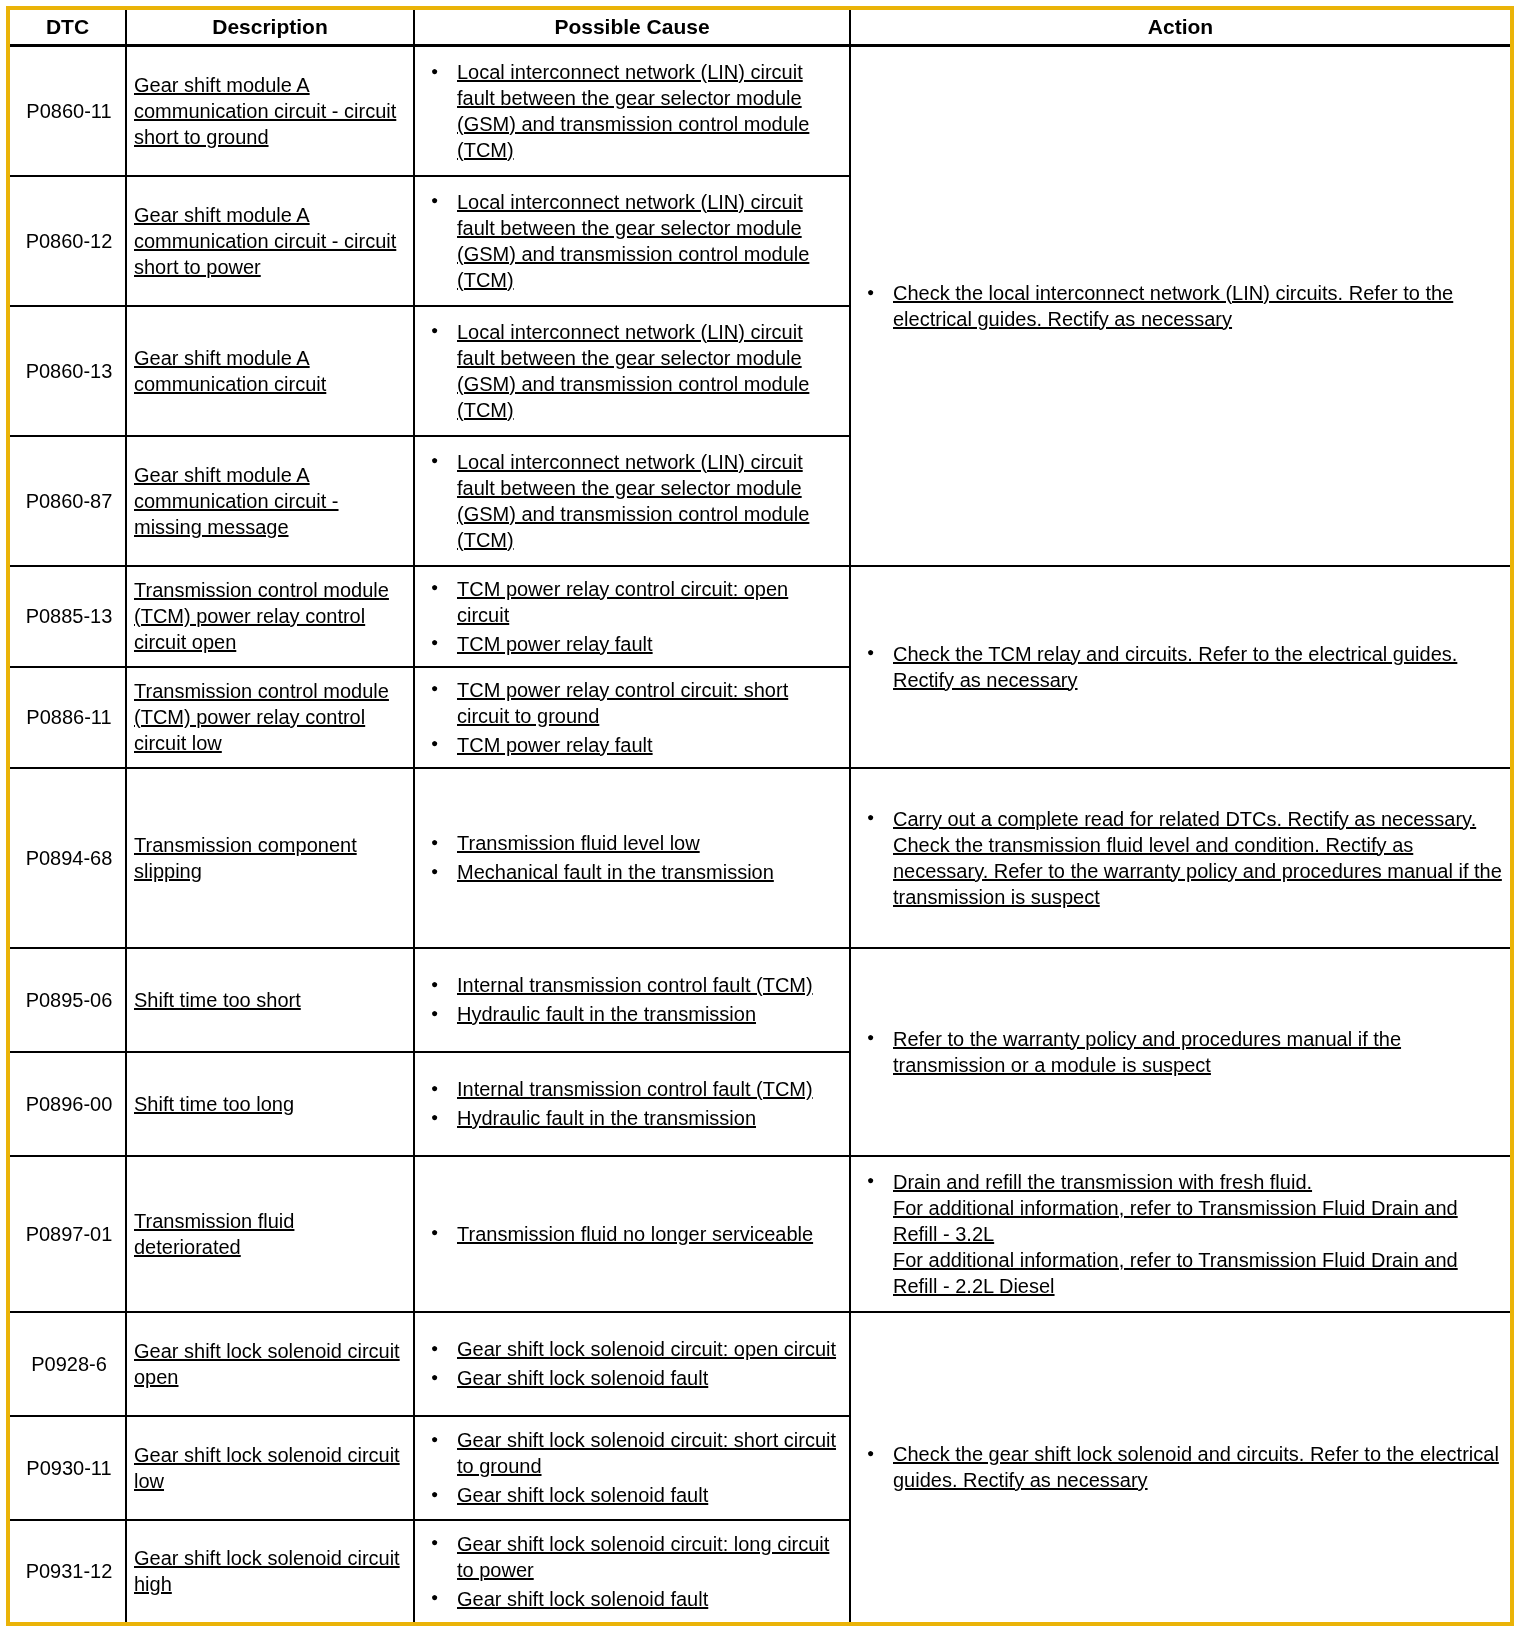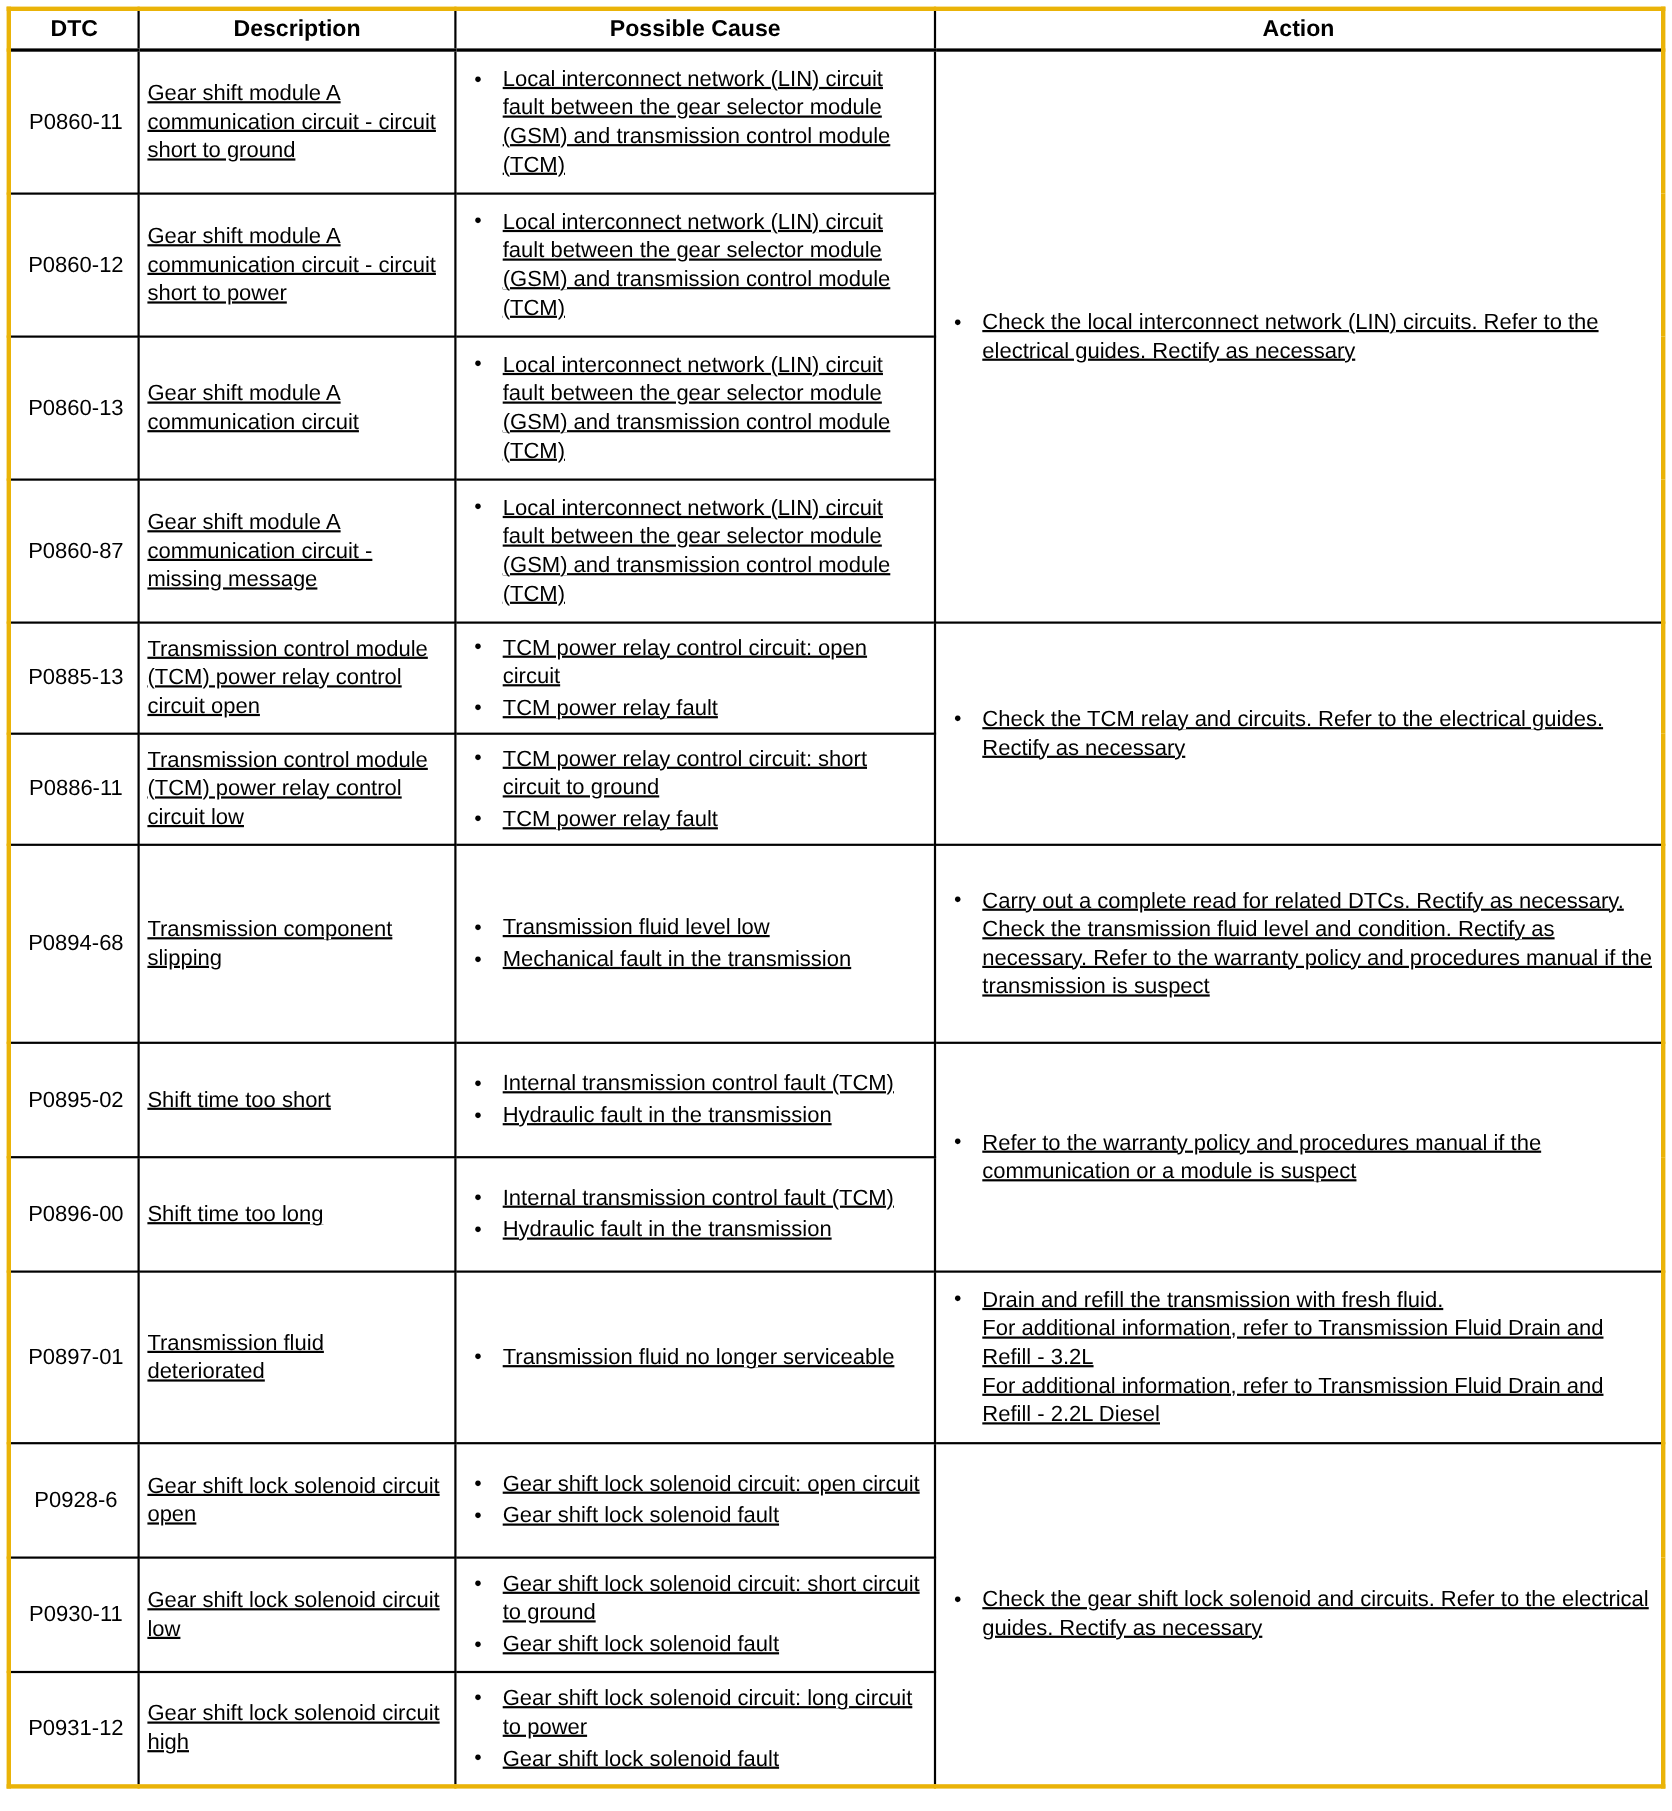--- a/index.html
+++ b/index.html
@@ -173,31 +173,31 @@
           </ul>
         </td>
         <td class="action">
           <ul class="bullets">
             <li>Carry out a complete read for related DTCs. Rectify as necessary. Check the transmission fluid level and condition. Rectify as necessary. Refer to the warranty policy and procedures manual if the transmission is suspect</li>
           </ul>
         </td>
       </tr>
 
       <tr class="h-d">
-        <td class="dtc">P0895-02</td>
+        <td class="dtc">P0895-06</td>
         <td class="desc">Shift time too short</td>
         <td class="cause">
           <ul class="bullets">
             <li>Internal transmission control fault (TCM)</li>
             <li>Hydraulic fault in the transmission</li>
           </ul>
         </td>
         <td class="action" rowspan="2">
           <ul class="bullets">
-            <li>Refer to the warranty policy and procedures manual if the communication or a module is suspect</li>
+            <li>Refer to the warranty policy and procedures manual if the transmission or a module is suspect</li>
           </ul>
         </td>
       </tr>
       <tr class="h-d">
         <td class="dtc">P0896-00</td>
         <td class="desc">Shift time too long</td>
         <td class="cause">
           <ul class="bullets">
             <li>Internal transmission control fault (TCM)</li>
             <li>Hydraulic fault in the transmission</li>

